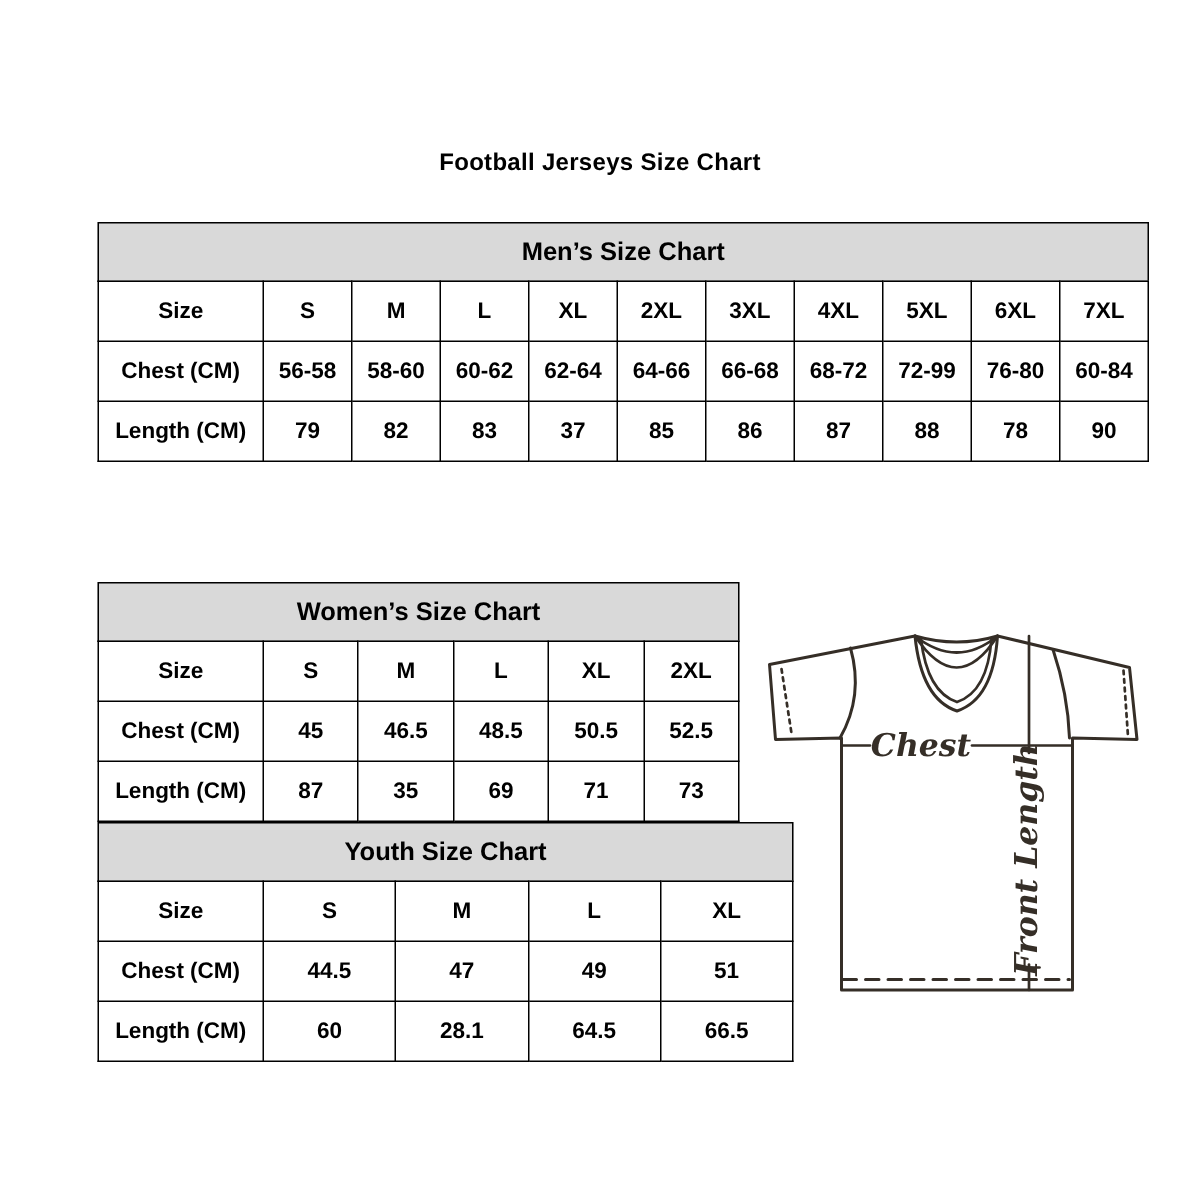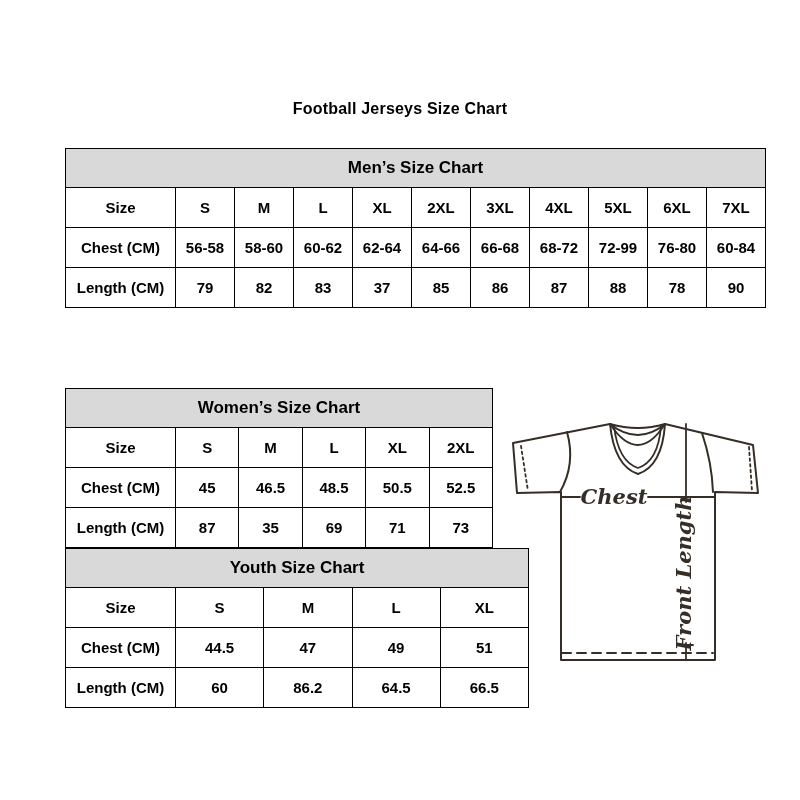--- a/index.html
+++ b/index.html
@@ -174,21 +174,21 @@
         <tr>
           <td class="row-head">Chest (CM)</td>
           <td>44.5</td>
           <td>47</td>
           <td>49</td>
           <td>51</td>
         </tr>
         <tr>
           <td class="row-head">Length (CM)</td>
           <td>60</td>
-          <td>86.2</td>
+          <td>28.1</td>
           <td>64.5</td>
           <td>66.5</td>
         </tr>
       </tbody>
     </table>
 </section>
 
 <svg class="jersey" viewBox="0 0 280 280" aria-hidden="true">
 
   <path class="outline" d="M110,24 L13,43 L17,93 L61,92 L61,260 L215,260 L215,92 L258,93 L253,45 L165,24 Q138,32 110,24 Z"></path>

